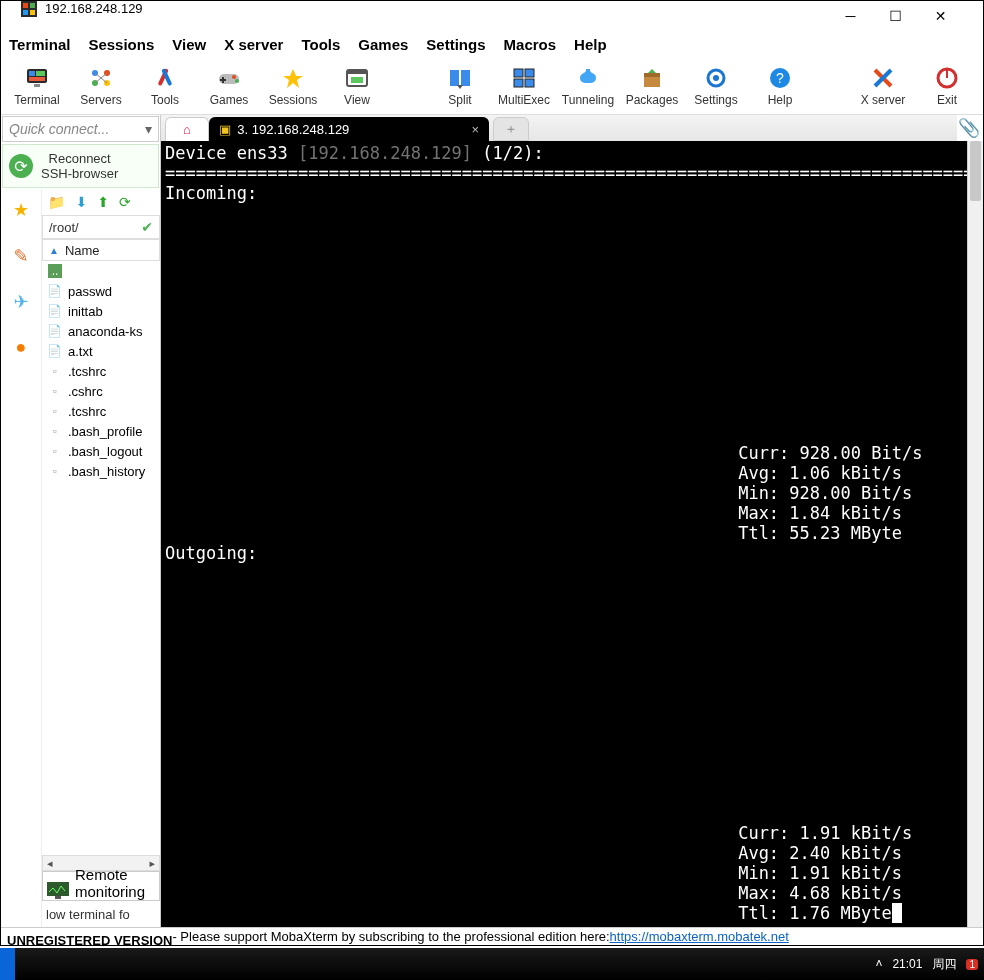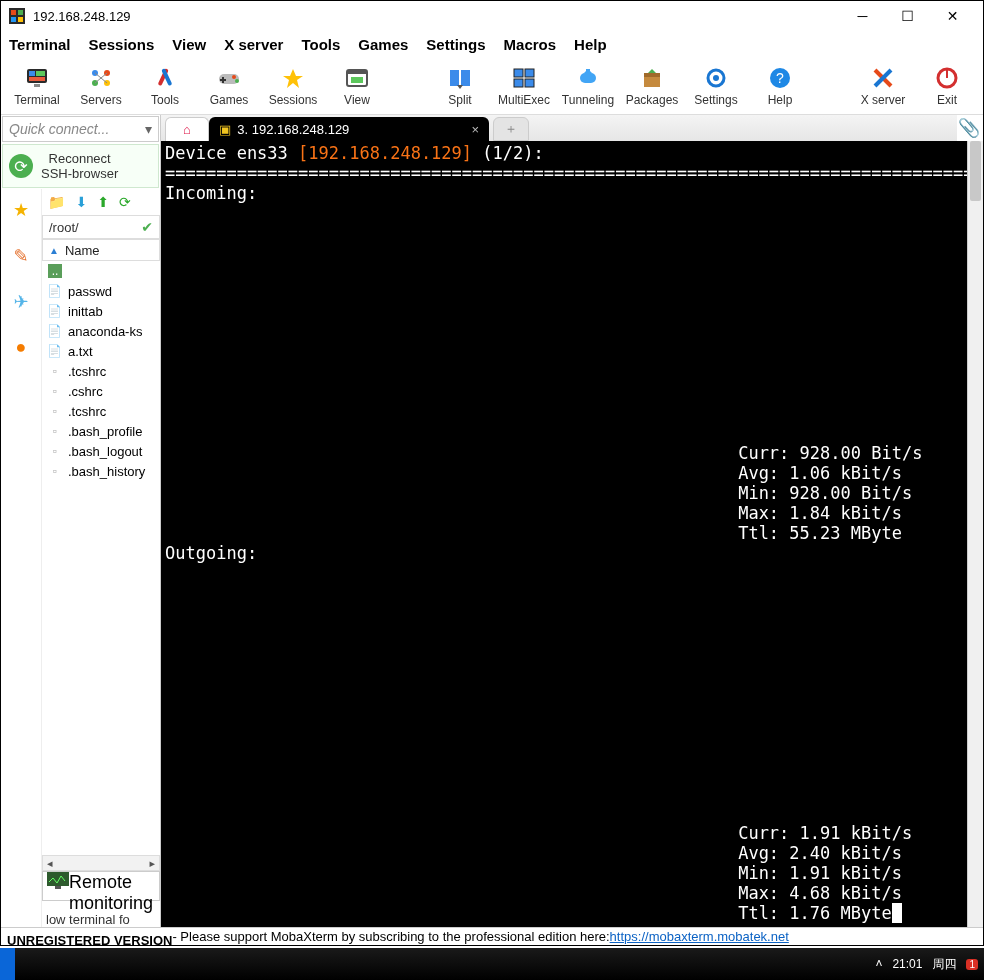--- a/index.html
+++ b/index.html
@@ -1,18 +1,18 @@
 <!DOCTYPE html>
 <html><head>
 <meta charset="utf-8">
 <style>
 * { box-sizing: border-box; margin: 0; padding: 0; }
 body { font-family: "Segoe UI", Tahoma, sans-serif; font-size: 13px; background: #fff; width: 984px; height: 980px; overflow: hidden; position: relative; }
 .window { width: 984px; height: 946px; border: 1px solid #000; background: #fff; display: flex; flex-direction: column; }
-.titlebar { height: 30px; display: flex; align-items: center; padding: 0 8px; background: #fff; }
+.titlebar { height: 30px; display: flex; padding: 0 20px; background: #fff; }
 .titlebar .app-icon { width: 16px; height: 16px; margin-right: 8px; }
 .titlebar .title { flex: 1; font-size: 13px; }
 .titlebar .win-controls { display: flex; gap: 0; }
 .titlebar .win-btn { width: 45px; height: 30px; display: flex; align-items: center; justify-content: center; font-size: 14px; }
 .menubar { height: 26px; display: flex; align-items: center; padding: 0 8px; gap: 18px; font-size: 15px; color: #000; }
 .menubar span { cursor: default; font-weight: bold; }
 .toolbar { height: 58px; display: flex; align-items: center; padding: 2px 8px; gap: 8px; border-bottom: 1px solid #ddd; }
 .toolbar .tb-item { width: 56px; display: flex; flex-direction: column; align-items: center; justify-content: center; font-size: 12px; color: #333; gap: 2px; }
 .toolbar .tb-item .tb-icon { height: 26px; display: flex; align-items: center; justify-content: center; }
 .toolbar .spacer { flex: 1; }
@@ -29,37 +29,37 @@
 .filepanel { flex: 1; display: flex; flex-direction: column; border-left: 1px solid #eee; }
 .fp-toolbar { height: 26px; display: flex; align-items: center; gap: 10px; padding: 0 6px; font-size: 14px; }
 .fp-path { height: 24px; display: flex; align-items: center; padding: 0 6px; border: 1px solid #ddd; font-size: 13px; color: #333; }
 .fp-path .ok { margin-left: auto; color: #4caf50; font-size: 14px; }
 .fp-header { height: 22px; display: flex; align-items: center; border: 1px solid #ddd; padding: 0 6px; font-size: 13px; color: #222; }
 .fp-header .sort { color: #2b7fd4; margin-right: 6px; font-size: 10px; }
 .fp-list { flex: 1; overflow: hidden; font-size: 13px; }
 .fp-row { height: 20px; display: flex; align-items: center; padding: 0 6px; gap: 6px; white-space: nowrap; overflow: hidden; }
 .fp-icon { width: 14px; height: 14px; display: inline-flex; align-items: center; justify-content: center; font-size: 12px; }
 .fp-scroll { height: 16px; display: flex; align-items: center; justify-content: space-between; border: 1px solid #ddd; padding: 0 4px; font-size: 11px; color: #555; background: #f2f2f2; }
-.remote-mon { height: 30px; border: 1px solid #ccc; display: flex; align-items: flex-start; padding: 0 4px; font-size: 18px; }
-.follow-term { height: 26px; display: flex; align-items: flex-end; padding: 0 4px; font-size: 13px; color: #333; overflow: hidden; }
+.remote-mon { height: 30px; border: 1px solid #ccc; display: flex; align-items: flex-end; padding: 0 4px; gap: 6px; font-size: 15px; }
+.follow-term { height: 26px; display: flex; align-items: center; padding: 0 4px; font-size: 13px; color: #333; overflow: hidden; }
 .terminal-col { flex: 1; display: flex; flex-direction: column; min-width: 0; position: relative; }
 .tabbar { height: 26px; display: flex; align-items: flex-end; background: linear-gradient(#f4f4f4,#e6e6e6); padding-left: 4px; gap: 0; }
 .tab { height: 24px; display: flex; align-items: center; padding: 0 10px; font-size: 13px; border-top-left-radius: 6px; border-top-right-radius: 6px; gap: 6px; }
 .tab.home { background: #fff; border: 1px solid #ccc; border-bottom: none; width: 44px; justify-content: center; }
 .tab.active { background: #000; color: #fff; width: 280px; }
 .tab.active .close { margin-left: auto; color: #bbb; }
 .tab.new { background: #e4e4e4; border: 1px solid #ccc; width: 36px; justify-content: center; color: #888; margin-left: 4px; }
 .terminal { flex: 1; background: #000; color: #fff; font-family: "Consolas","DejaVu Sans Mono",monospace; font-size: 17px; line-height: 20px; padding: 2px 4px; white-space: pre; overflow: hidden; position: relative; }
 .term-scroll { position: absolute; right: 0; top: 0; bottom: 0; width: 16px; background: #f0f0f0; border-left: 1px solid #ccc; }
 .term-scroll .thumb { position: absolute; top: 0; left: 2px; right: 2px; height: 60px; background: #c8c8c8; border-radius: 2px; }
 .paperclip { position: absolute; right: 0; top: 0; width: 26px; height: 26px; display: flex; align-items: center; justify-content: center; color: #2b7fd4; font-size: 18px; background: #fff; }
 .statusbar { height: 18px; background: #fff; display: flex; align-items: center; padding: 0 6px; font-size: 13px; overflow: hidden; white-space: nowrap; border-top: 1px solid #ccc; }
 .statusbar .unreg { font-weight: bold; margin-top: 8px; }
 .statusbar a { color: #0b62c4; text-decoration: underline; }
-.cyan { color: #f97316; }
+.cyan { color: #737373; }
 .cursor { background: #fff; color: #000; }
 .taskbar { position: absolute; right: 0; bottom: 0; height: 32px; width: 984px; background: linear-gradient(#1a1a1a,#000); display: flex; align-items: center; justify-content: flex-end; color: #fff; font-size: 12px; padding: 0 6px; gap: 10px; }
 .taskbar .blue { position: absolute; left: 0; width: 15px; top: 0; bottom: 0; background: #0a66d8; }
 .badge { background: #d93025; color: #fff; border-radius: 3px; font-size: 10px; padding: 0 3px; }
 svg { display: block; }
 </style>
 </head>
 <body>
 
 <div class="window">

